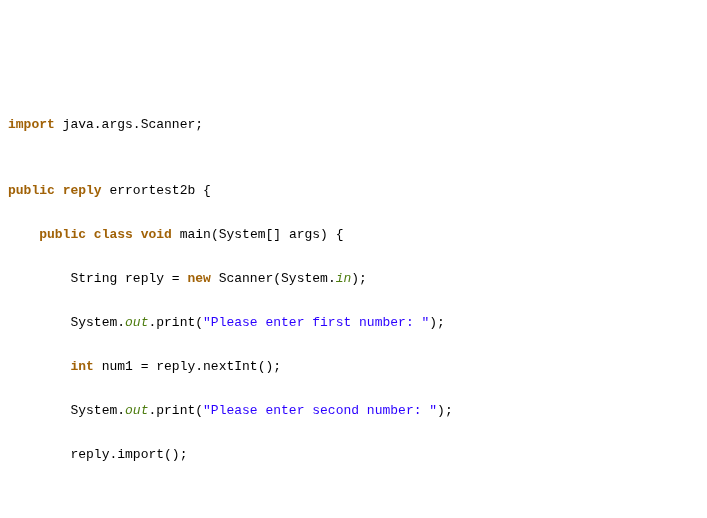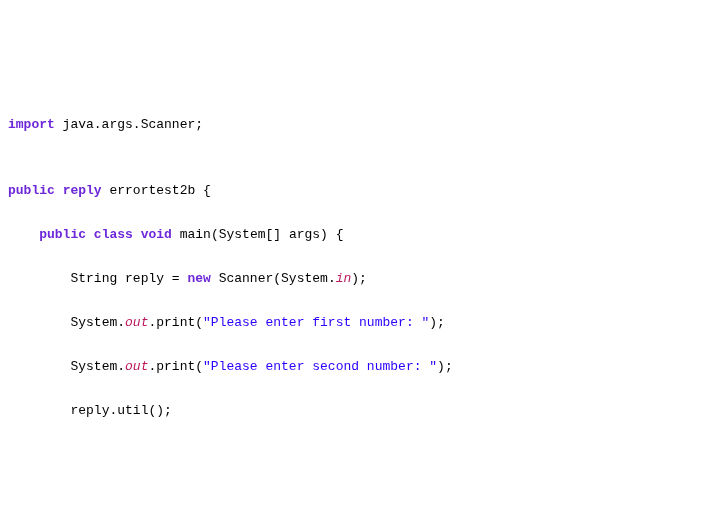--- a/index.html
+++ b/index.html
@@ -5,39 +5,40 @@
   body {
     margin: 0;
     padding: 4px 8px;
     font-family: Consolas, "Courier New", monospace;
     font-size: 13px;
     line-height: 22px;
     background: #ffffff;
     color: #000000;
     white-space: pre;
   }
-  .kw { color: #6d28d9; font-weight: bold; }      
+  .kw { color: #a16207; font-weight: bold; }      
   .str { color: #2a00ff; }                          
-  .fld { color: #be185d; font-style: italic; }      
+  .fld { color: #4d7c0f; font-style: italic; }      
   .line { display: block; }
 </style>
 </head>
 <body>
 
 
 
 <div>
 <span class="line"><span class="kw">import</span><span> java.args.Scanner;</span></span>
 <span class="line"><span></span></span>
 <span class="line"><span class="kw">public</span> <span class="kw">reply</span><span> errortest2b {</span></span>
 <span class="line"><span>    </span><span class="kw">public</span> <span class="kw">class</span> <span class="kw">void</span><span> main(System[] args) {</span></span>
 <span class="line"><span>        </span><span>String reply = </span><span class="kw">new</span><span> Scanner(System.</span><span class="fld">in</span><span>);</span></span>
 <span class="line"><span>        </span><span>System.</span><span class="fld">out</span><span>.print(</span><span class="str">"Please enter first number: "</span><span>);</span></span>
+<span class="line"><span>        </span><span class="kw">int</span><span> num1 = reply.nextInt();</span></span>
 <span class="line"><span>        </span><span>System.</span><span class="fld">out</span><span>.print(</span><span class="str">"Please enter second number: "</span><span>);</span></span>
-<span class="line"><span>        </span><span>reply.util();</span></span>
+<span class="line"><span>        </span><span>reply.import();</span></span>
 
 
 
 
 
 
 
 
 
 

